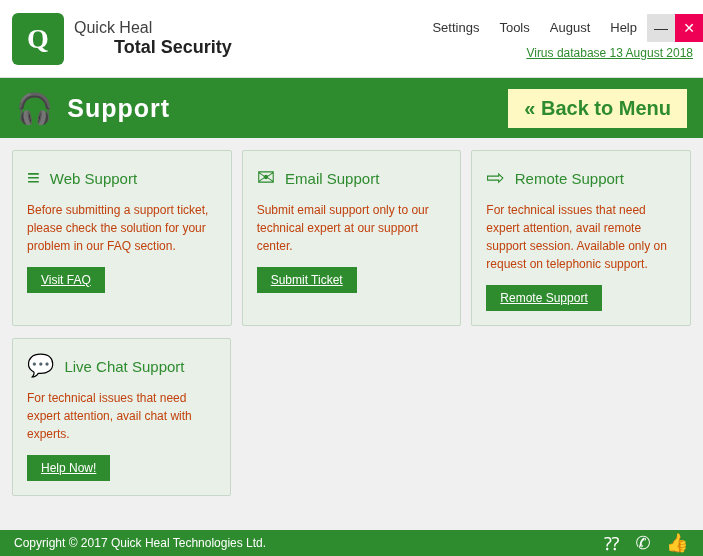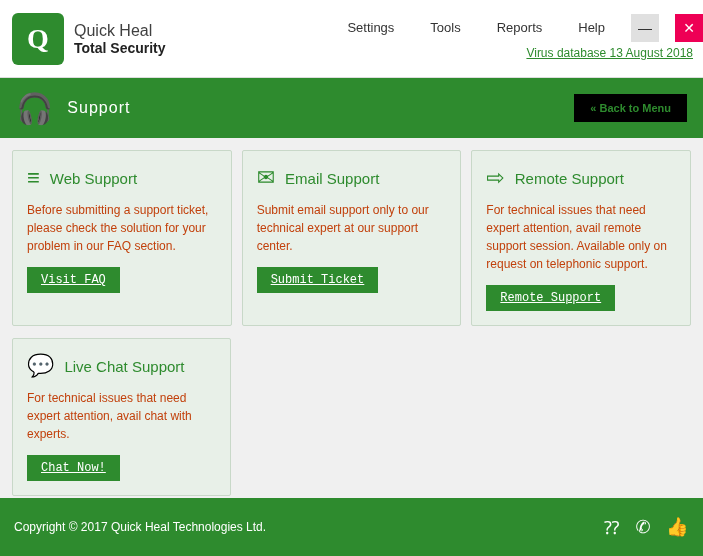--- a/index.html
+++ b/index.html
@@ -4,50 +4,50 @@
   <style>
     * { margin: 0; padding: 0; box-sizing: border-box; }
     body { width: 703px; height: 556px; font-family: Arial, sans-serif; font-size: 13px; overflow: hidden; background: #f0f0f0; }
 
     
     .header { display: flex; align-items: center; justify-content: space-between; background: #fff; border-bottom: 1px solid #ddd; padding: 0; height: 78px; }
     .header-left { display: flex; align-items: center; padding: 10px 12px; }
     .logo-box { width: 52px; height: 52px; background: #2e8b2e; border-radius: 6px; display: flex; align-items: center; justify-content: center; margin-right: 10px; }
     .logo-q { color: #fff; font-size: 28px; font-weight: bold; font-family: Georgia, serif; }
     .app-title-top { color: #404040; font-size: 16px; font-weight: normal; }
-    .app-title-bot { color: #222; font-size: 14px; font-weight: bold; }
+    .app-title-bot { color: #222; font-size: 18px; font-weight: bold; margin-left: 40px; }
     .header-right { display: flex; flex-direction: column; align-items: flex-end; }
-    .menu-bar { display: flex; align-items: center; gap: 16px; }
+    .menu-bar { display: flex; align-items: center; gap: 0; }
     .menu-item { padding: 4px 10px; font-size: 13px; color: #333; cursor: pointer; }
     .win-btn { width: 28px; height: 28px; display: flex; align-items: center; justify-content: center; font-size: 14px; cursor: pointer; border: none; background: #e0e0e0; color: #333; }
     .win-btn.close { background: #e05; color: #fff; }
     .virus-db { color: #2e8b2e; font-size: 12px; padding: 4px 10px 4px 0; text-decoration: underline; }
 
     
     .support-bar { background: #2e8b2e; height: 60px; display: flex; align-items: center; padding: 0 16px; justify-content: space-between; }
     .support-bar-left { display: flex; align-items: center; gap: 14px; }
     .headset-icon { color: #fff; font-size: 30px; }
-    .support-title { color: #fff; font-size: 16px; font-weight: normal; letter-spacing: 1px; }
-    .back-btn { background: #000000; color: #2e8b2e; border: none; padding: 8px 16px; font-size: 11px; cursor: pointer; display: flex; align-items: center; gap: 6px; font-weight: bold; }
+    .support-title { color: #fff; font-size: 25px; font-weight: bold; letter-spacing: 1px; }
+    .back-btn { background: #fef9c3; color: #2e8b2e; border: none; padding: 8px 16px; font-size: 20px; cursor: pointer; display: flex; align-items: center; gap: 6px; font-weight: bold; }
 
     
     .cards-grid { display: grid; grid-template-columns: 1fr 1fr 1fr; gap: 10px; padding: 12px; background: #f0f0f0; }
     .card { background: #e8f0e8; border: 1px solid #c8d8c8; padding: 14px; border-radius: 2px; }
     .card-header { display: flex; align-items: center; gap: 10px; margin-bottom: 10px; }
     .card-icon { color: #2e8b2e; font-size: 22px; }
     .card-title { color: #2e8b2e; font-size: 15px; font-weight: normal; }
     .card-text { color: #c2410c; font-size: 12px; line-height: 1.5; margin-bottom: 12px; }
     .card-buttons { display: flex; gap: 8px; flex-wrap: wrap; }
-    .card-btn { background: #2e8b2e; color: #fff; border: none; padding: 6px 14px; font-size: 12px; cursor: pointer; text-decoration: underline; font-family: Liberation Mono, monospace; }
+    .card-btn { background: #2e8b2e; color: #fff; border: none; padding: 6px 14px; font-size: 12px; cursor: pointer; text-decoration: underline; }
 
     
     .cards-bottom { padding: 0 12px 10px 12px; background: #f0f0f0; }
 
     
-    .footer { background: #2e8b2e; height: 58px; display: flex; align-items: center; justify-content: space-between; padding: 0 14px; position: absolute; bottom: 0; width: 703px; }
+    .footer { background: #2e8b2e; height: 26px; display: flex; align-items: center; justify-content: space-between; padding: 0 14px; position: absolute; bottom: 0; width: 703px; }
     .footer-text { color: #fff; font-size: 12px; }
     .footer-icons { display: flex; gap: 16px; align-items: center; }
     .footer-icon { color: #fff; font-size: 18px; cursor: pointer; }
   </style>
 </head>
 <body>
 
 <div class="header">
   <div class="header-left">
     <div class="logo-box">
@@ -55,21 +55,21 @@
     </div>
     <div>
       <div class="app-title-top">Quick Heal</div>
       <div class="app-title-bot">Total Security</div>
     </div>
   </div>
   <div class="header-right">
     <div class="menu-bar">
       <span class="menu-item">Settings</span>
       <span class="menu-item">Tools</span>
-      <span class="menu-item">Reports</span>
+      <span class="menu-item">August</span>
       <span class="menu-item">Help</span>
       <button class="win-btn">—</button>
       <button class="win-btn close">✕</button>
     </div>
     <div class="virus-db">Virus database 13 August 2018</div>
   </div>
 </div>
 
 <div class="support-bar">
   <div class="support-bar-left">
@@ -117,21 +117,21 @@
 </div>
 
 <div class="cards-bottom">
   <div style="width: calc(33.33% - 7px);" class="card">
     <div class="card-header">
       <span class="card-icon">💬</span>
       <span class="card-title">Live Chat Support</span>
     </div>
     <div class="card-text">For technical issues that need expert attention, avail chat with experts.</div>
     <div class="card-buttons">
-      <button class="card-btn">Chat Now!</button>
+      <button class="card-btn">Help Now!</button>
     </div>
   </div>
 </div>
 
 <div class="footer">
   <span class="footer-text">Copyright © 2017 Quick Heal Technologies Ltd.</span>
   <div class="footer-icons">
     <span class="footer-icon">⁇</span>
     <span class="footer-icon">✆</span>
     <span class="footer-icon">👍</span>

